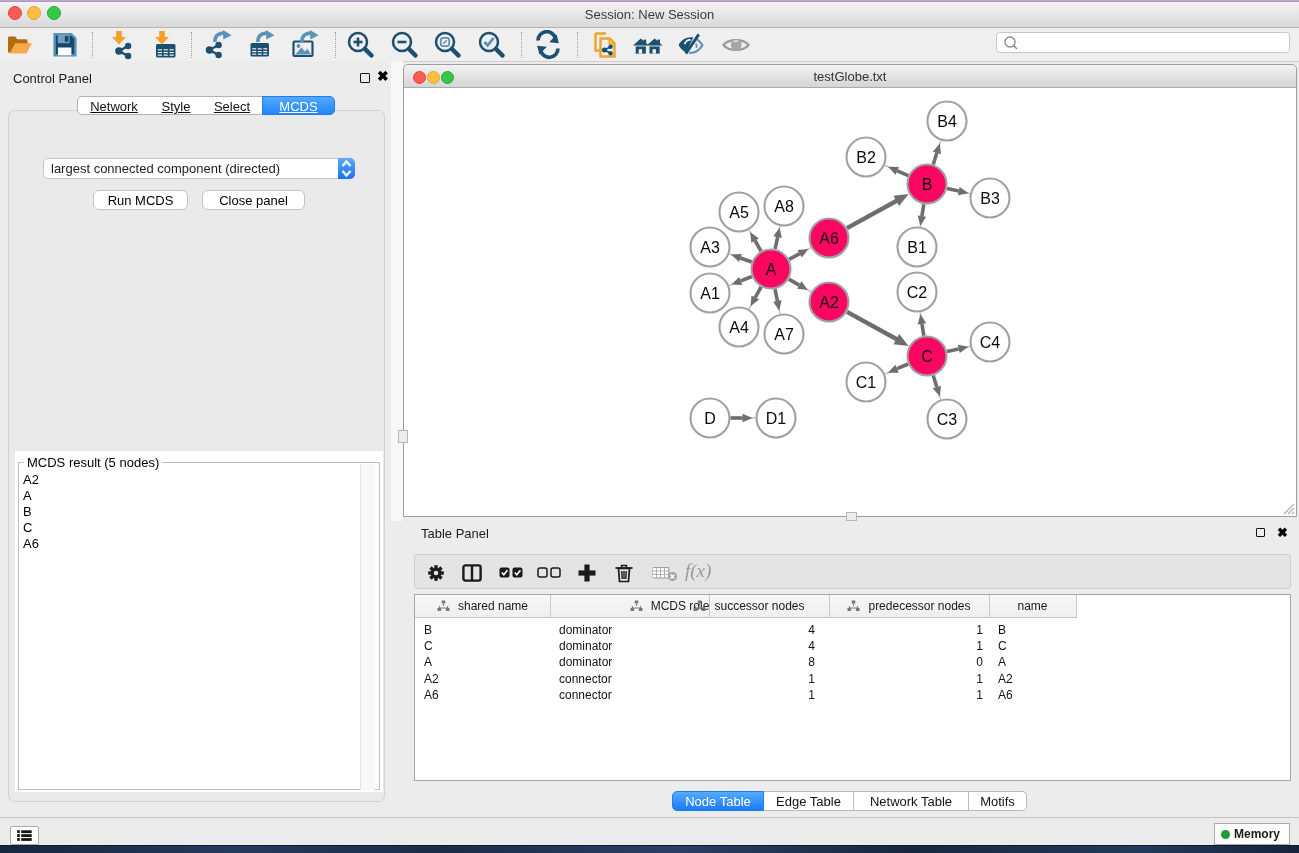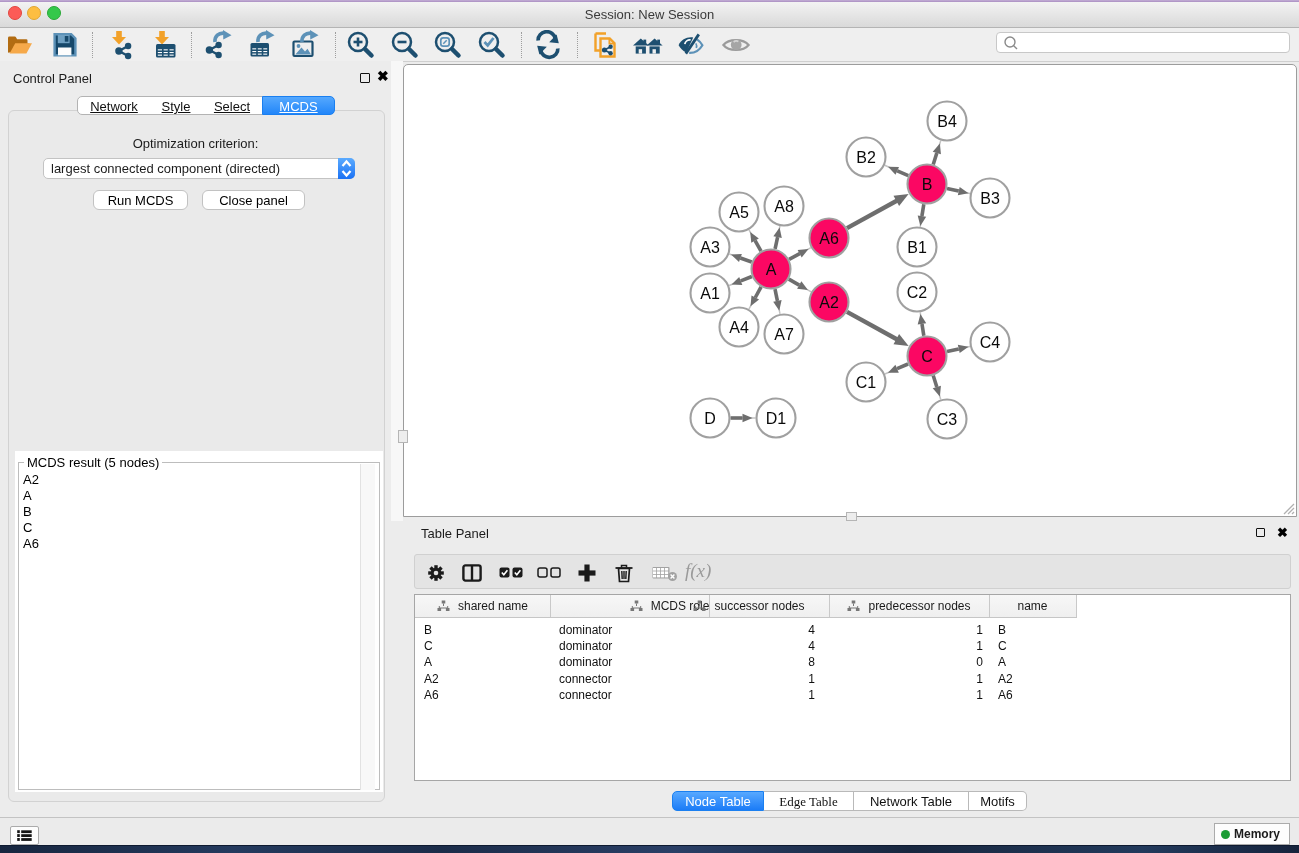--- a/index.html
+++ b/index.html
@@ -237,21 +237,20 @@
 
 <div class="abs" id="cpanel">
   <div class="txt" id="cp-title">Control Panel</div>
   <div class="abs" id="cp-float"></div>
   <div class="txt" id="cp-close">✖</div>
   <div class="abs" id="cp-box"></div>
   <div class="tab" id="tab-net">Network</div>
   <div class="tab" id="tab-style">Style</div>
   <div class="tab" id="tab-select">Select</div>
   <div class="tab" id="tab-mcds">MCDS</div>
-  <div class="txt" id="opt-label">Optimization criterion:</div>
   <div class="abs" id="dropdown"></div>
   <div class="txt" id="dd-text">largest connected component (directed)</div>
   <div class="abs" id="dd-step"><svg width="17" height="21" viewBox="0 0 17 21">
         <polyline points="4.5,8 8.5,3.5 12.5,8" fill="none" stroke="#fff" stroke-width="2.2"></polyline>
         <polyline points="4.5,13 8.5,17.5 12.5,13" fill="none" stroke="#fff" stroke-width="2.2"></polyline>
       </svg></div>
   <div class="btn" id="btn-run">Run MCDS</div>
   <div class="btn" id="btn-close">Close panel</div>
   <div class="abs" id="mcds-white">
     <div id="mcds-group">
@@ -261,20 +260,26 @@
       <div class="mli" style="top:25px;">A</div>
       <div class="mli" style="top:41px;">B</div>
       <div class="mli" style="top:57px;">C</div>
       <div class="mli" style="top:73px;">A6</div>
     </div>
   </div>
 </div>
 <div class="abs" id="vdivider"></div>
 
 <div class="abs" id="netwin">
+  <div id="nw-titlebar">
+    <div class="light r"></div>
+      <div class="light y"></div>
+      <div class="light g"></div>
+    <div id="nw-title">testGlobe.txt</div>
+  </div>
   <svg class="abs" style="left:0;top:22px;" width="892" height="430" viewBox="0 0 892 430">
 <line x1="357.0" y1="164.1" x2="345.0" y2="142.9" stroke="#c3c3c3" stroke-width="1.5"></line>
 <line x1="357.0" y1="164.1" x2="351.1" y2="153.7" stroke="#6e6e6e" stroke-width="3.6"></line>
 <polygon points="346.2,144.9 354.8,151.6 347.3,155.8" fill="#6e6e6e"></polygon>
 <line x1="371.1" y1="161.9" x2="375.9" y2="139.1" stroke="#c3c3c3" stroke-width="1.5"></line>
 <line x1="371.1" y1="161.9" x2="373.6" y2="150.2" stroke="#6e6e6e" stroke-width="3.6"></line>
 <polygon points="375.6,140.4 377.8,151.0 369.4,149.3" fill="#6e6e6e"></polygon>
 <line x1="347.7" y1="175.0" x2="325.3" y2="167.0" stroke="#c3c3c3" stroke-width="1.5"></line>
 <line x1="347.7" y1="175.0" x2="336.4" y2="171.0" stroke="#6e6e6e" stroke-width="3.6"></line>
 <polygon points="327.0,167.6 337.9,166.9 335.0,175.0" fill="#6e6e6e"></polygon>
@@ -506,21 +511,21 @@
       <div class="trow" style="left:254px;top:76.60000000000001px;width:146px;text-align:right;">1</div>
       <div class="trow" style="left:414px;top:76.60000000000001px;width:154px;text-align:right;">1</div>
       <div class="trow" style="left:583px;top:76.60000000000001px;">A2</div>
       <div class="trow" style="left:9px;top:92.80000000000001px;">A6</div>
       <div class="trow" style="left:144px;top:92.80000000000001px;">connector</div>
       <div class="trow" style="left:254px;top:92.80000000000001px;width:146px;text-align:right;">1</div>
       <div class="trow" style="left:414px;top:92.80000000000001px;width:154px;text-align:right;">1</div>
       <div class="trow" style="left:583px;top:92.80000000000001px;">A6</div>
   </div>
   <div class="tseg" style="left:281px;width:92px;background:linear-gradient(#58a9ff,#1b7cf7);border-color:#1a7ff0;color:#fff;border-radius:5px 0 0 5px;">Node Table</div>
-  <div class="tseg" style="left:373px;width:90px;border-left:none;font-family:Liberation Serif, serif;">Edge Table</div>
+  <div class="tseg" style="left:373px;width:90px;border-left:none;">Edge Table</div>
   <div class="tseg" style="left:463px;width:115px;border-left:none;">Network Table</div>
   <div class="tseg" style="left:578px;width:58px;border-left:none;border-radius:0 5px 5px 0;">Motifs</div>
 </div>
 
 <div class="abs" style="left:398px;top:430px;width:8px;height:11px;background:#ededed;border:1px solid #b5b5b5;"></div>
 <div class="abs" style="left:846px;top:512px;width:9px;height:7px;background:#ededed;border:1px solid #b5b5b5;"></div>
 <div class="abs" id="statusbar">
   <div class="abs" id="sb-listbtn"><svg width="27" height="17" viewBox="0 0 27 17">
         <rect x="6.2" y="3.2" width="2.6" height="2.9" fill="#161616"></rect>
         <rect x="10.2" y="3.3000000000000003" width="10.5" height="2.8" fill="#161616"></rect>

